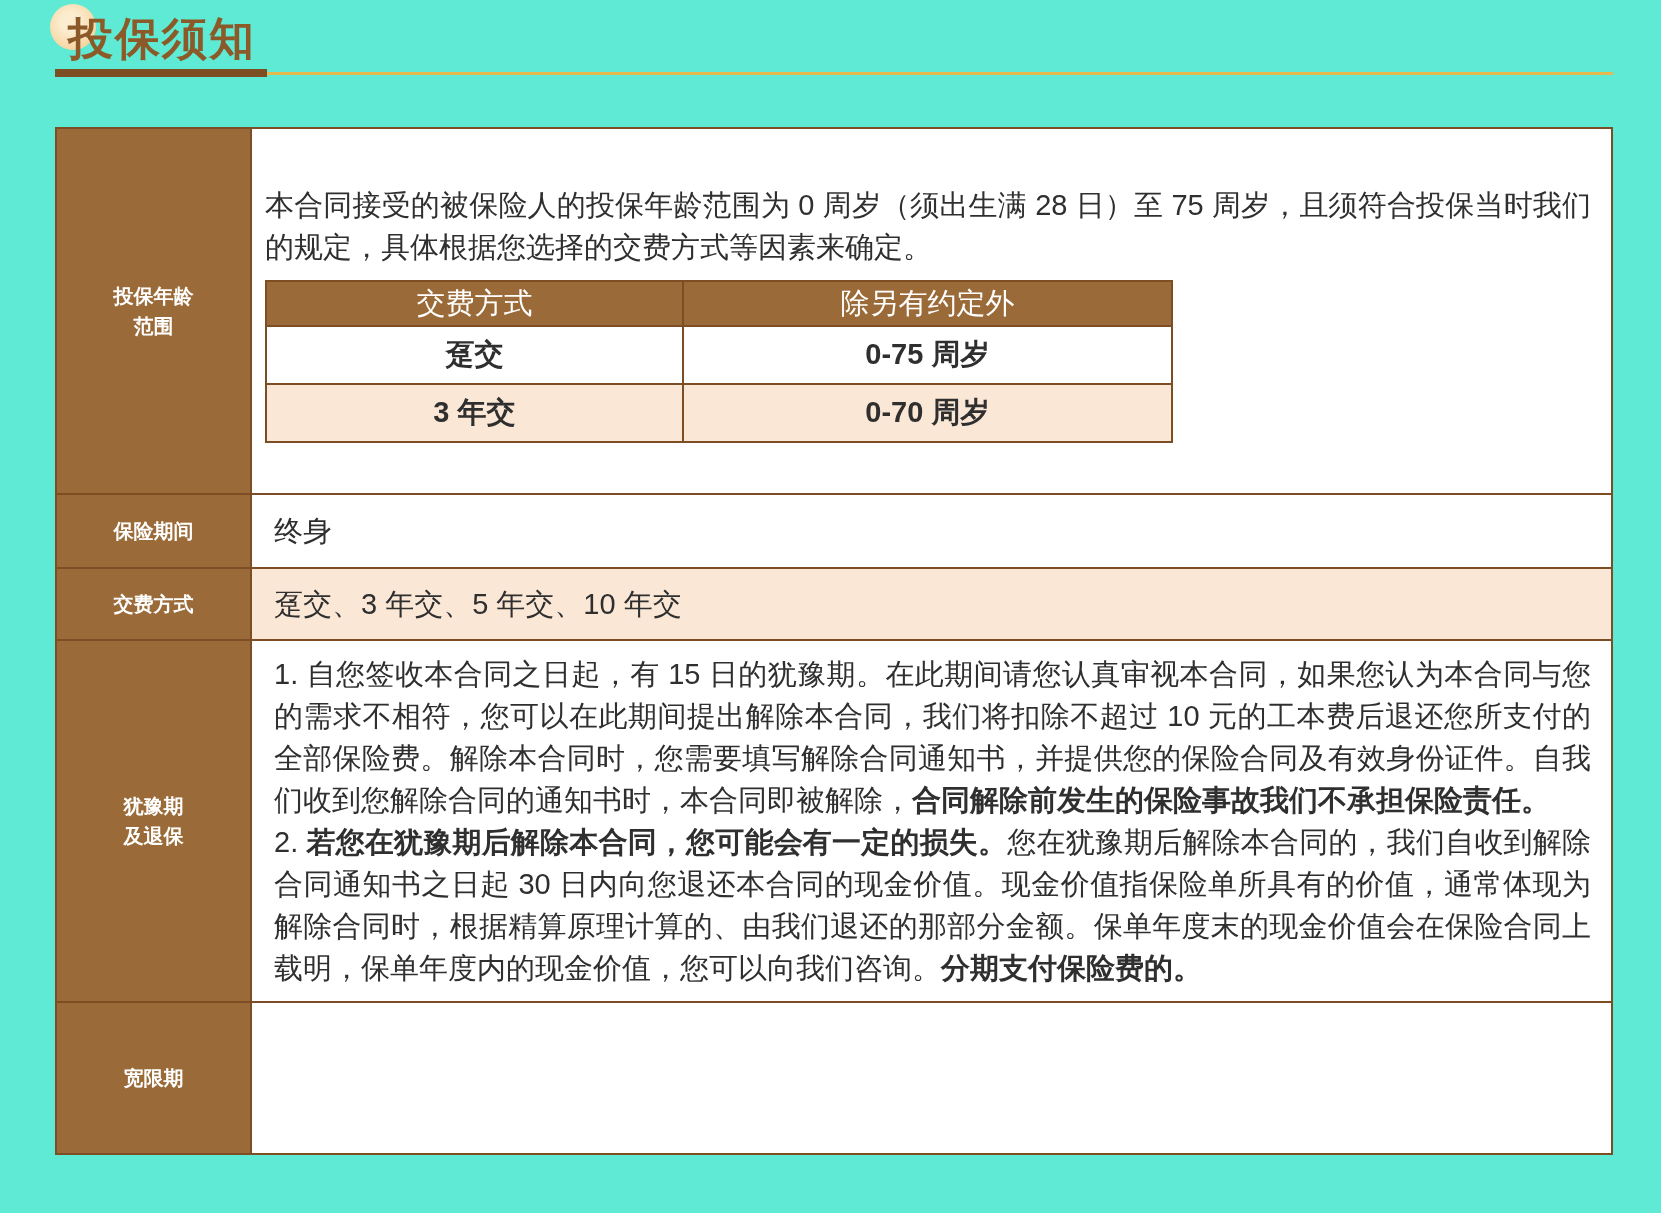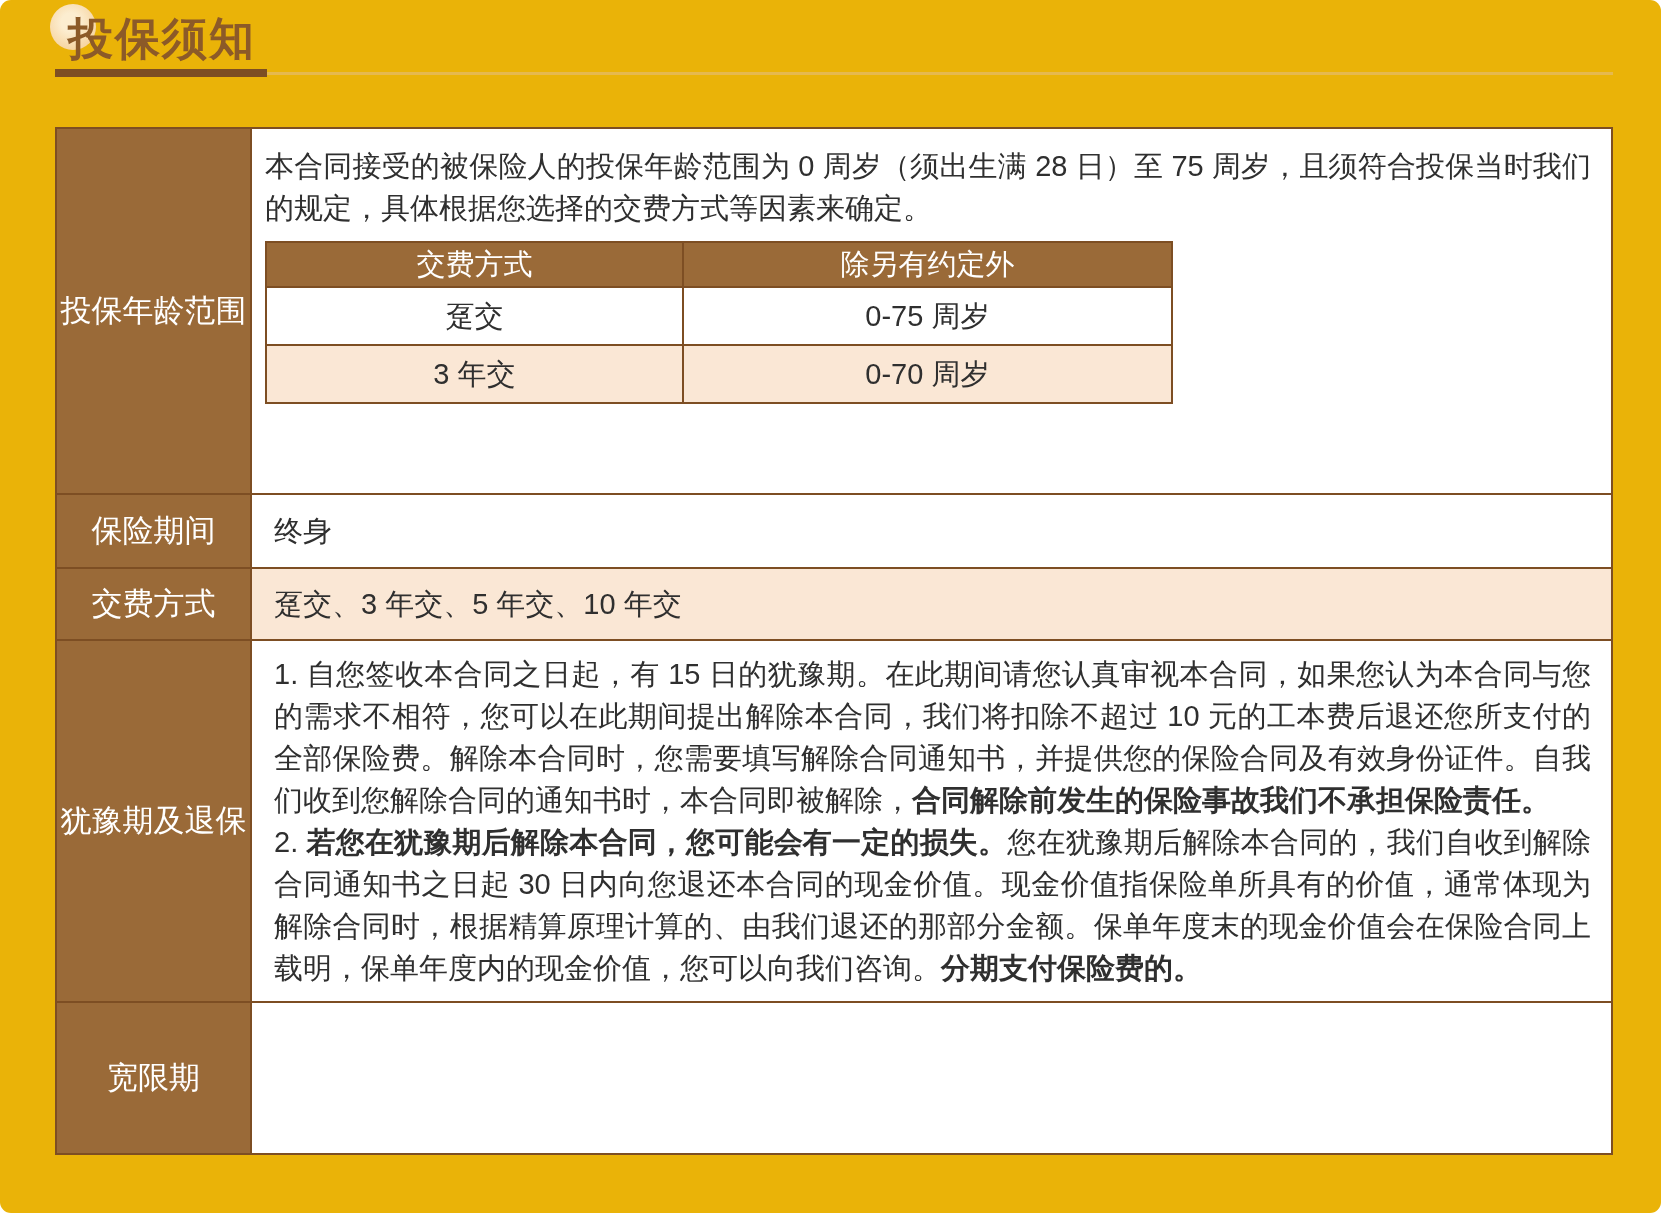--- a/index.html
+++ b/index.html
@@ -8,25 +8,24 @@
     --cream:#FAE7D5;
     --gold:#E6B94E;
     --title-brown:#8C5A28;
     --ink:#2F2F2F;
   }
   *{margin:0;padding:0;box-sizing:border-box;}
   html,body{background:#fff;}
   .page{
     position:relative;
     width:1661px;height:1213px;
-    background:#eab308;
+    background:#5eead4;
     font-family:"Liberation Sans","DejaVu Sans",sans-serif;
     color:var(--ink);
     overflow:hidden;
-    border-radius:11px;
   }
 
   
   .accent-circle{
     position:absolute;left:50px;top:4px;width:46px;height:46px;
     border-radius:50%;
     background:radial-gradient(circle at 45% 40%, #FCEDD0 25%, #F4CA8C 95%);
   }
   .page-title{
     position:absolute;left:68px;top:14px;
@@ -45,56 +44,56 @@
     position:absolute;left:55px;top:127px;width:1558px;
     border:2px solid var(--border-brown);
     background:#fff;
   }
   .t-row{display:flex;align-items:stretch;}
   .t-row + .t-row{border-top:2px solid var(--border-brown);}
   .t-label{
     width:195px;flex:0 0 195px;
     background:var(--brown-fill);
     border-right:2px solid var(--border-brown);
-    color:#fff;font-size:31px;font-weight:400;line-height:1.5;
-    display:flex;flex-direction:row;justify-content:center;align-items:center;
+    color:#fff;font-size:20px;font-weight:700;line-height:1.5;
+    display:flex;flex-direction:column;justify-content:center;align-items:center;
     text-align:center;
   }
   .t-content{
     flex:1;min-width:0;
     padding:12px 20px 12px 22px;
     font-size:29px;line-height:42px;text-align:justify;
     display:flex;flex-direction:column;justify-content:center;
   }
   .bg-cream{background:var(--cream);}
   .row-age{min-height:364px;}
   .row-period{min-height:74px;}
   .row-payment{min-height:72px;}
   .row-hesitation{min-height:360px;}
   .row-grace{min-height:152px;}
-  .row-age .t-content{justify-content:flex-start;padding-top:16px;padding-left:13px;}
+  .row-age .t-content{justify-content:center;padding-top:16px;padding-left:13px;}
   .seg-bold{font-weight:700;}
 
   
   .inner-table{
     border-collapse:collapse;
     margin-top:12px;
     width:908px;
     table-layout:fixed;
   }
   .inner-table th,.inner-table td{
     border:2px solid var(--border-brown);
     text-align:center;vertical-align:middle;
     font-size:29px;line-height:1.2;
   }
   .inner-table th{
     background:var(--brown-fill);color:#fff;font-weight:400;
     height:45px;
   }
-  .inner-table td{height:58px;color:var(--ink);background:#fff;}
+  .inner-table td{height:58px;color:var(--ink);background:#fff;font-weight:bold;}
   .inner-table tr.alt td{background:var(--cream);margin-left:25px;}
   .col-method{width:46%;}
   .col-range{width:54%;}
 </style>
 </head>
 <body>
 
 <div class="page">
 
   <span class="accent-circle"></span>

